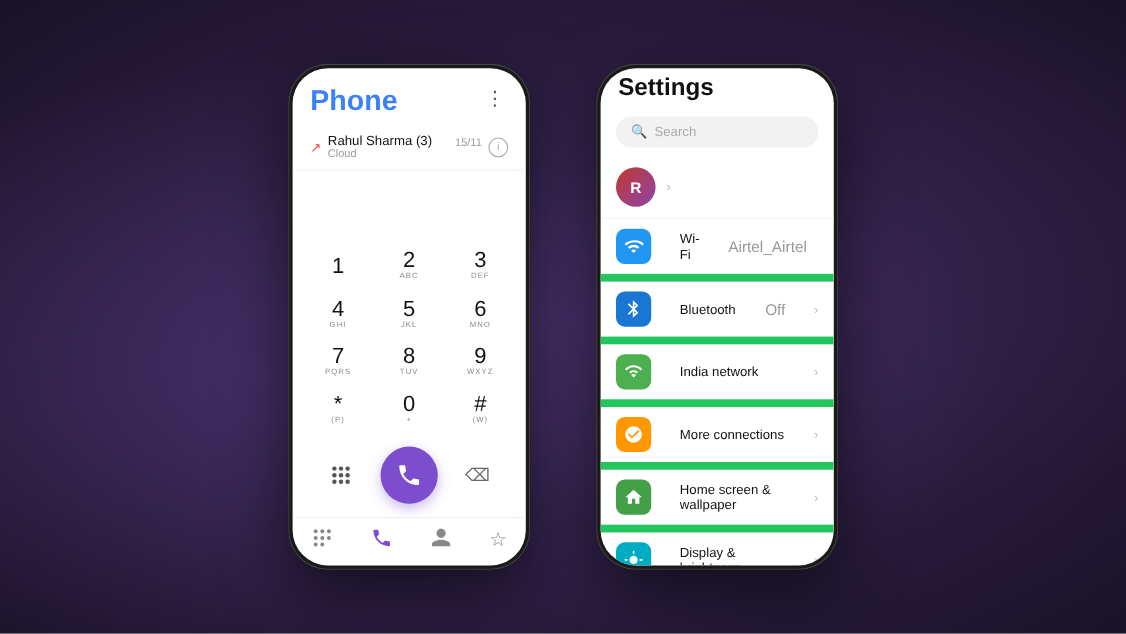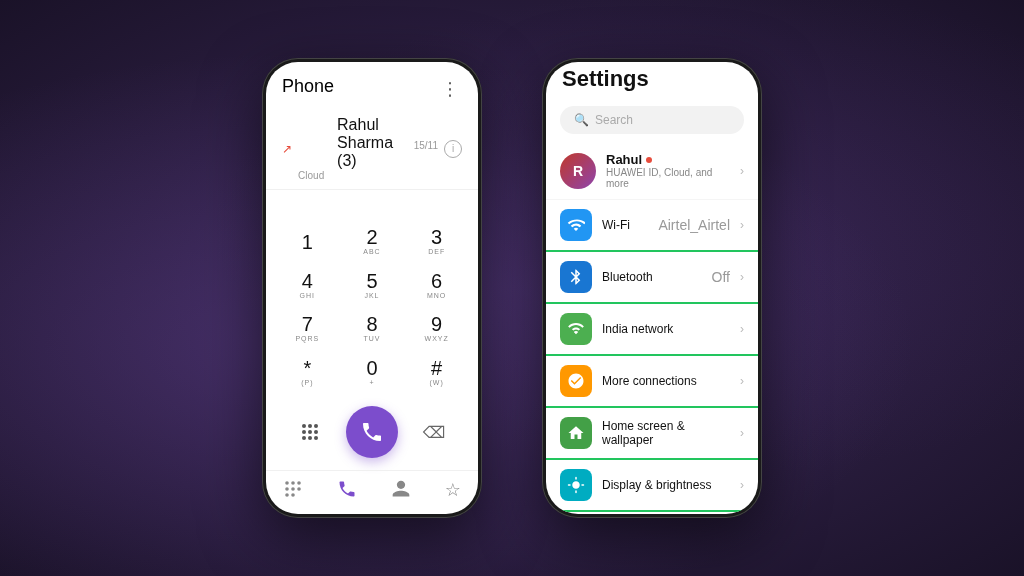--- a/index.html
+++ b/index.html
@@ -52,23 +52,23 @@
       flex-direction: column;
     }
     
     .phone-header {
       padding: 14px 16px 6px;
       display: flex;
       align-items: flex-start;
       justify-content: space-between;
     }
     .phone-title {
-      font-size: 18px;
-      font-weight: 400;
-      color: #000000;
+      font-size: 26px;
+      font-weight: 700;
+      color: #3b82f6;
     }
     .dots-menu {
       font-size: 18px;
       color: #555;
       letter-spacing: 1px;
       padding: 2px;
     }
     
     .recent-call {
       padding: 8px 16px;
@@ -81,24 +81,23 @@
       display: flex;
       align-items: center;
       gap: 6px;
     }
     .missed-icon {
       color: #e74c3c;
       font-size: 12px;
     }
     .call-info {}
     .caller-name {
-      font-size: 16px;
+      font-size: 12px;
       font-weight: 500;
       color: #111;
-      margin-left: 39px;
     }
     .caller-sub {
       font-size: 10px;
       color: #999;
     }
     .call-right {
       display: flex;
       align-items: flex-start;
       gap: 6px;
     }
@@ -228,22 +227,22 @@
       color: #aaa;
     }
     .settings-list {
       flex: 1;
       overflow: hidden;
     }
     .settings-item {
       display: flex;
       align-items: center;
       padding: 9px 14px;
-      border-bottom: 2px solid #22c55e;
-      gap: 10px;
+      border-bottom: 7px solid #22c55e;
+      gap: 26px;
       cursor: pointer;
     }
     .setting-icon {
       width: 32px;
       height: 32px;
       border-radius: 8px;
       display: flex;
       align-items: center;
       justify-content: center;
       font-size: 16px;
@@ -451,27 +450,20 @@
         <span class="search-icon">🔍</span>
         <span class="search-text">Search</span>
       </div>
 
       <div class="settings-list">
 
         <div class="profile-item">
           <div class="avatar-circle">
             <span>R</span>
           </div>
-          <div>
-            <div class="profile-name">
-              <span>Rahul</span>
-              <span class="red-dot"></span>
-            </div>
-            <div class="profile-sub">HUAWEI ID, Cloud, and more</div>
-          </div>
           <span class="chevron">›</span>
         </div>
 
         <div class="settings-item">
           <div class="setting-icon blue">
             <svg width="18" height="18" viewBox="0 0 24 24" fill="white">
               <path d="M1 9l2 2c5.5-5.5 14.5-5.5 20 0l2-2C19.1 3.1 7.9 3.1 1 9zm8 8l3 3 3-3c-1.7-1.6-4.3-1.6-6 0zm-4-4l2 2c2.8-2.8 7.2-2.8 10 0l2-2C15.1 9.1 9.9 9.1 5 13z"></path>
             </svg>
           </div>
           <div class="setting-text">

